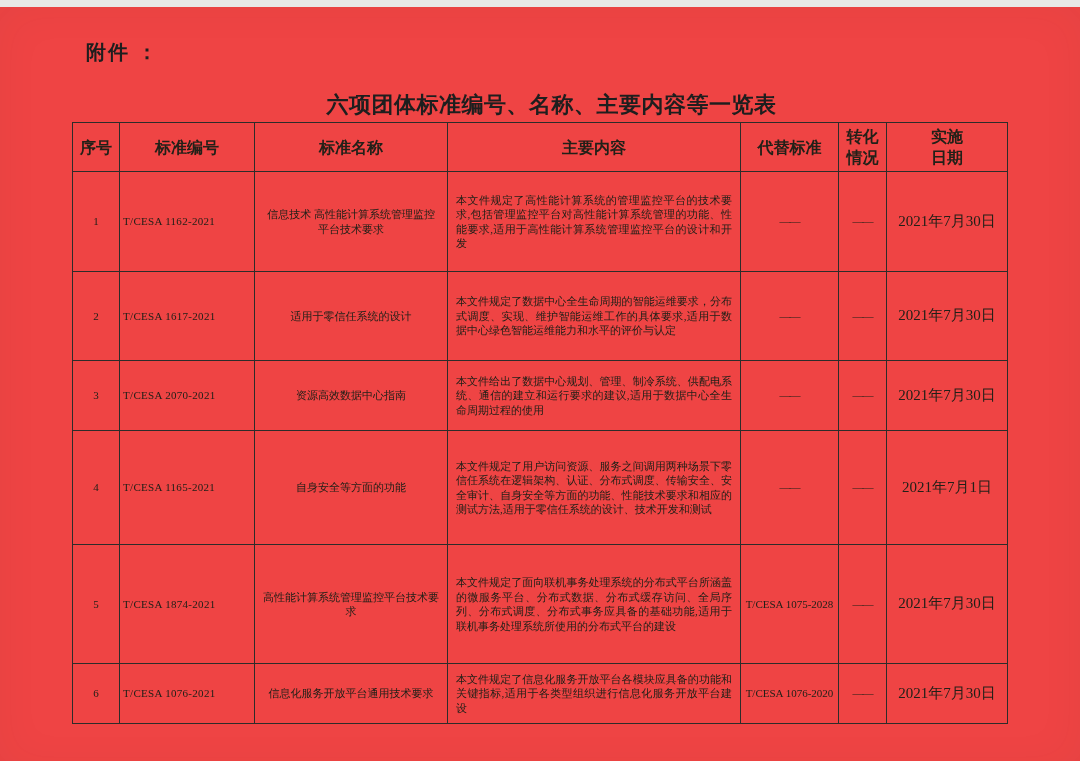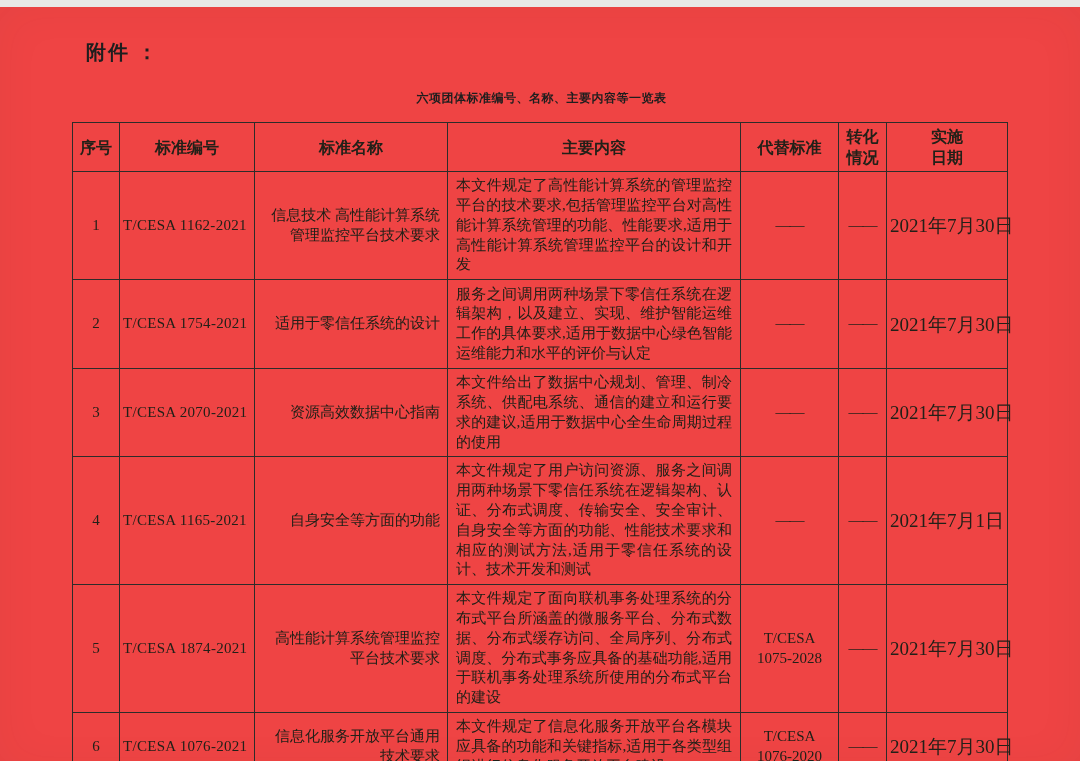--- a/index.html
+++ b/index.html
@@ -18,59 +18,59 @@
   .attachment {
     position: absolute;
     left: 86px;
     top: 32px;
     font-size: 20px;
     font-weight: 700;
     letter-spacing: 2px;
   }
   .doc-title {
     position: absolute;
-    left: 74px;
+    left: 84px;
     top: 83px;
     width: 935px;
     text-align: center;
-    font-size: 12px;
+    font-size: 22px;
     font-weight: 700;
     letter-spacing: 0.5px;
   }
   table.std-table {
     position: absolute;
     left: 72px;
     top: 115px;
     width: 935px;
     border-collapse: collapse;
     table-layout: fixed;
     background: transparent;
   }
   .std-table th, .std-table td {
     border: 1.6px solid #2e2c2a;
     padding: 4px 7px;
     vertical-align: middle;
-    font-size: 15px;
+    font-size: 11px;
     line-height: 1.32;
     color: #222018;
   }
   .std-table th {
     font-weight: 700;
     font-size: 16px;
     text-align: center;
     white-space: pre-line;
     padding: 3px 2px;
   }
   td.c-index    { text-align: center; }
   td.c-stdno    { text-align: left; letter-spacing: 0.3px; padding: 4px 3px; }
-  td.c-name     { text-align: right; }
+  td.c-name     { text-align: center; }
   td.c-content  { text-align: justify; padding: 4px 8px; }
   td.c-replaces { text-align: center; padding: 4px 4px; }
   td.c-conv     { text-align: center; padding: 4px 2px; }
-  td.c-date     { text-align: center; white-space: nowrap; font-size: 19px; padding: 4px 3px; }
+  td.c-date     { text-align: center; white-space: nowrap; font-size: 15px; padding: 4px 3px; }
   .dash { letter-spacing: -1px; }
 </style>
 </head>
 <body>
 
 <div class="page">
 
   <div class="attachment">附件 ：</div>
 
   <div class="doc-title">六项团体标准编号、名称、主要内容等一览表</div>
@@ -103,23 +103,23 @@
         <td class="c-index">1</td>
         <td class="c-stdno">T/CESA 1162-2021</td>
         <td class="c-name">信息技术 高性能计算系统管理监控平台技术要求</td>
         <td class="c-content">本文件规定了高性能计算系统的管理监控平台的技术要求,包括管理监控平台对高性能计算系统管理的功能、性能要求,适用于高性能计算系统管理监控平台的设计和开发</td>
         <td class="c-replaces dash">——</td>
         <td class="c-conv dash">——</td>
         <td class="c-date">2021年7月30日</td>
       </tr>
       <tr style="height:89px">
         <td class="c-index">2</td>
-        <td class="c-stdno">T/CESA 1754-2021</td>
+        <td class="c-stdno">T/CESA 1617-2021</td>
         <td class="c-name">适用于零信任系统的设计</td>
-        <td class="c-content">服务之间调用两种场景下零信任系统在逻辑架构，以及建立、实现、维护智能运维工作的具体要求,适用于数据中心绿色智能运维能力和水平的评价与认定</td>
+        <td class="c-content">本文件规定了数据中心全生命周期的智能运维要求，分布式调度、实现、维护智能运维工作的具体要求,适用于数据中心绿色智能运维能力和水平的评价与认定</td>
         <td class="c-replaces dash">——</td>
         <td class="c-conv dash">——</td>
         <td class="c-date">2021年7月30日</td>
       </tr>
       <tr style="height:70px">
         <td class="c-index">3</td>
         <td class="c-stdno">T/CESA 2070-2021</td>
         <td class="c-name">资源高效数据中心指南</td>
         <td class="c-content">本文件给出了数据中心规划、管理、制冷系统、供配电系统、通信的建立和运行要求的建议,适用于数据中心全生命周期过程的使用</td>
         <td class="c-replaces dash">——</td>

